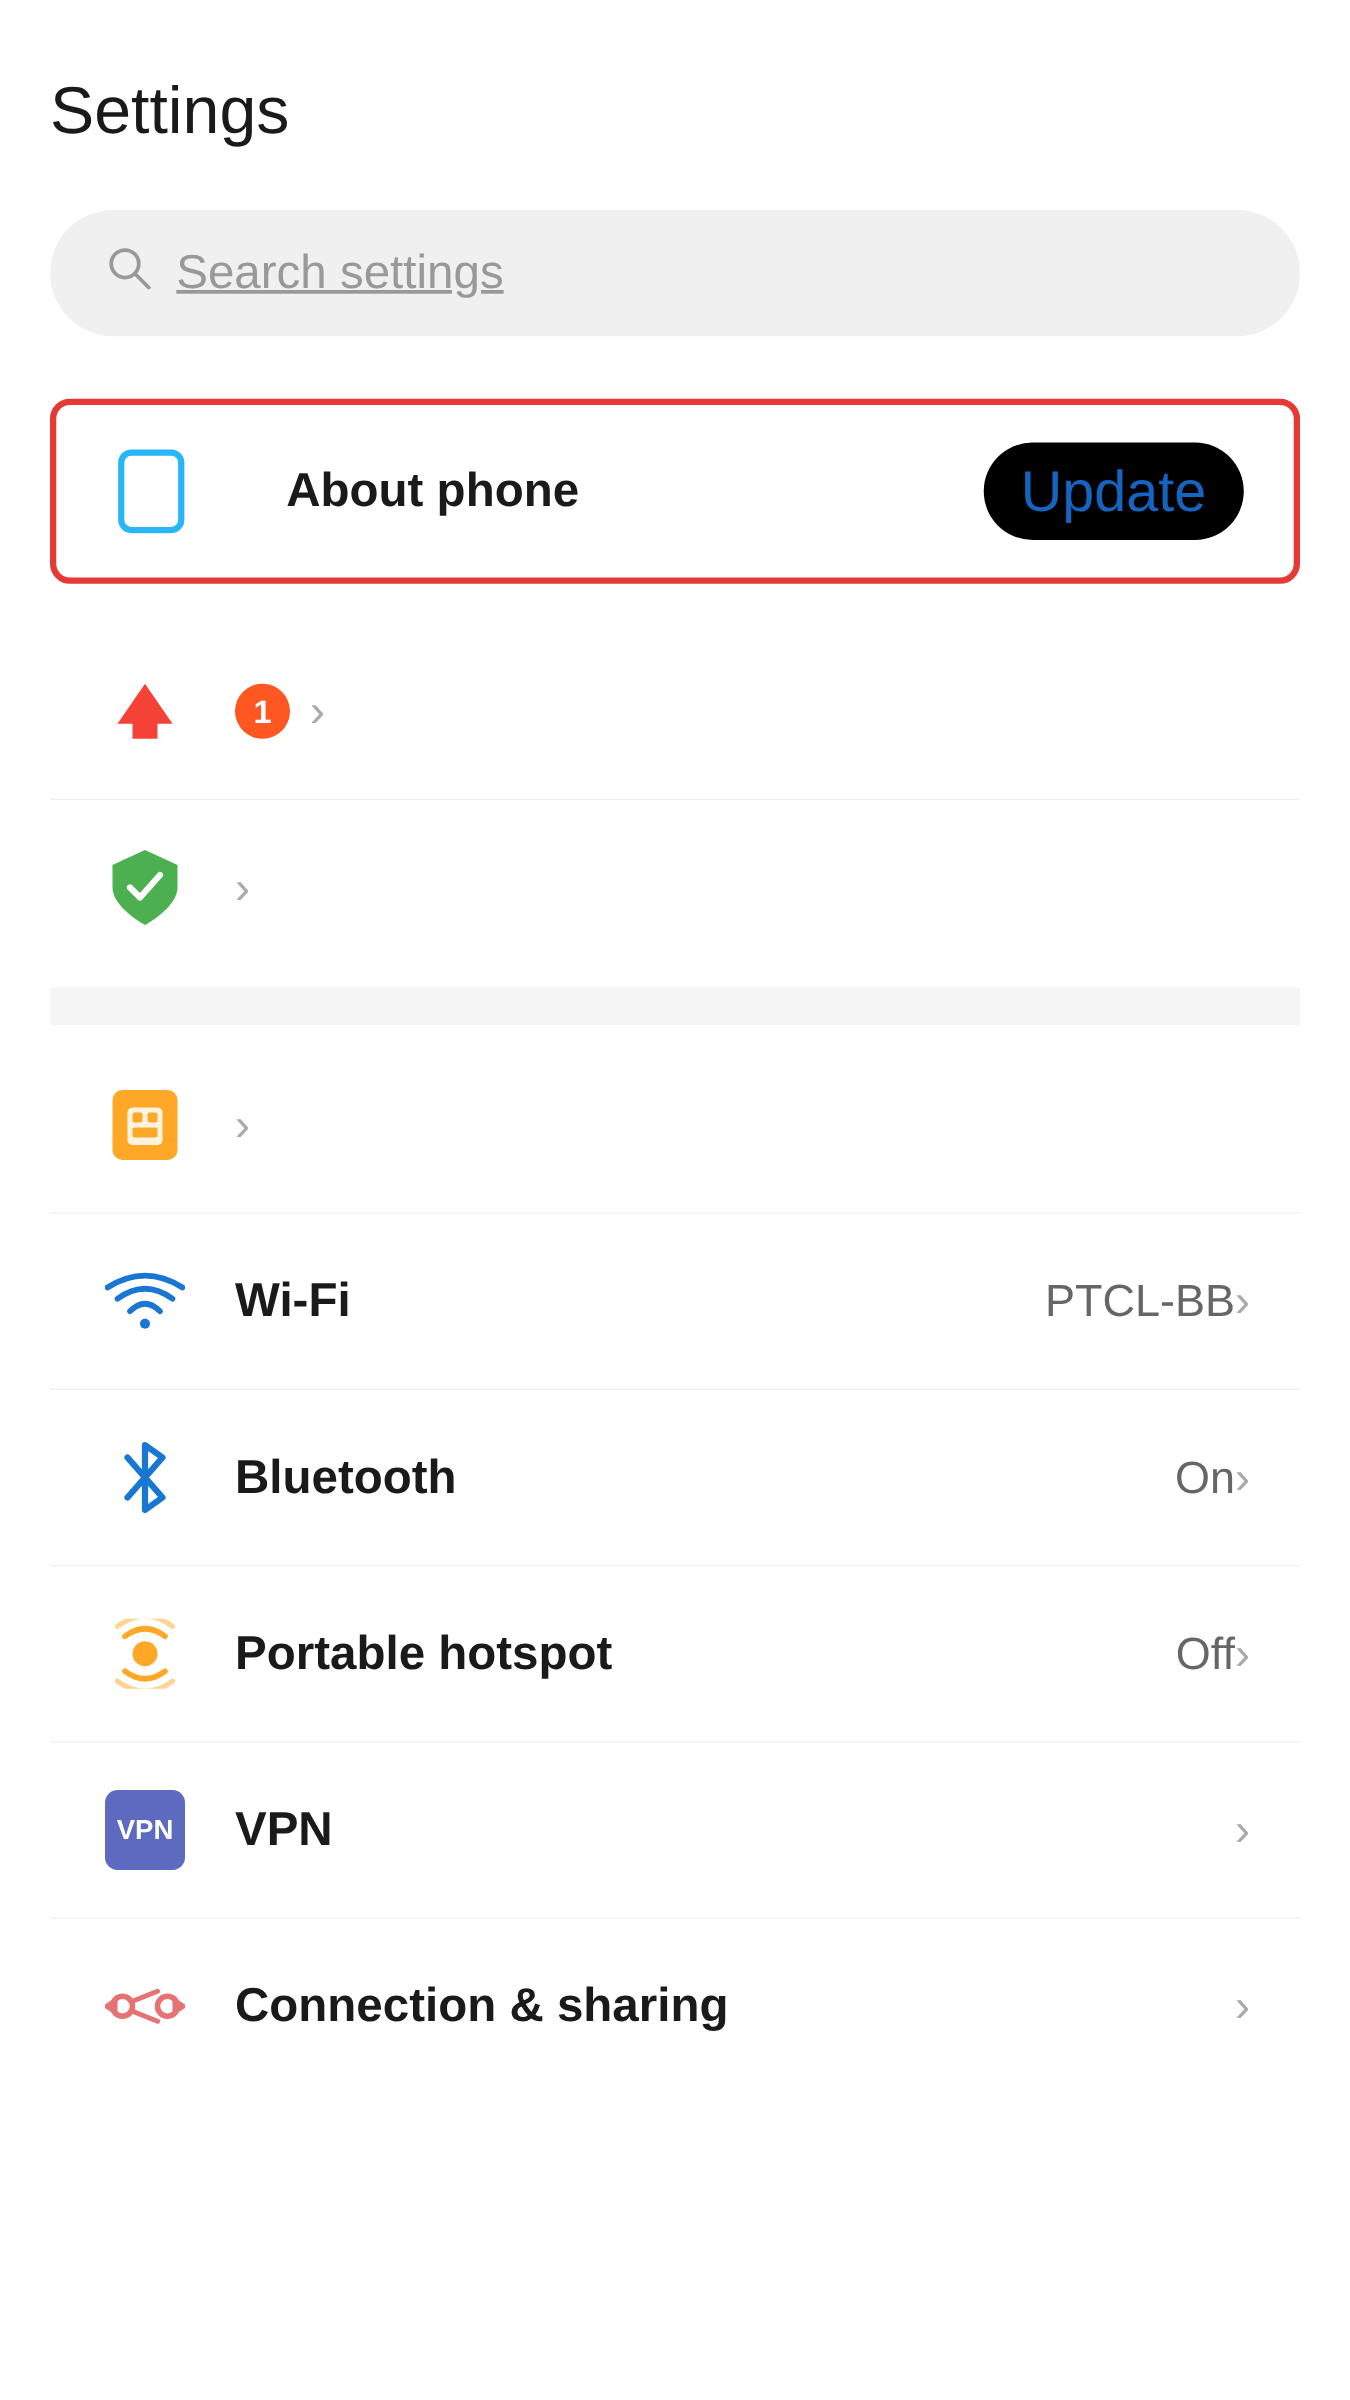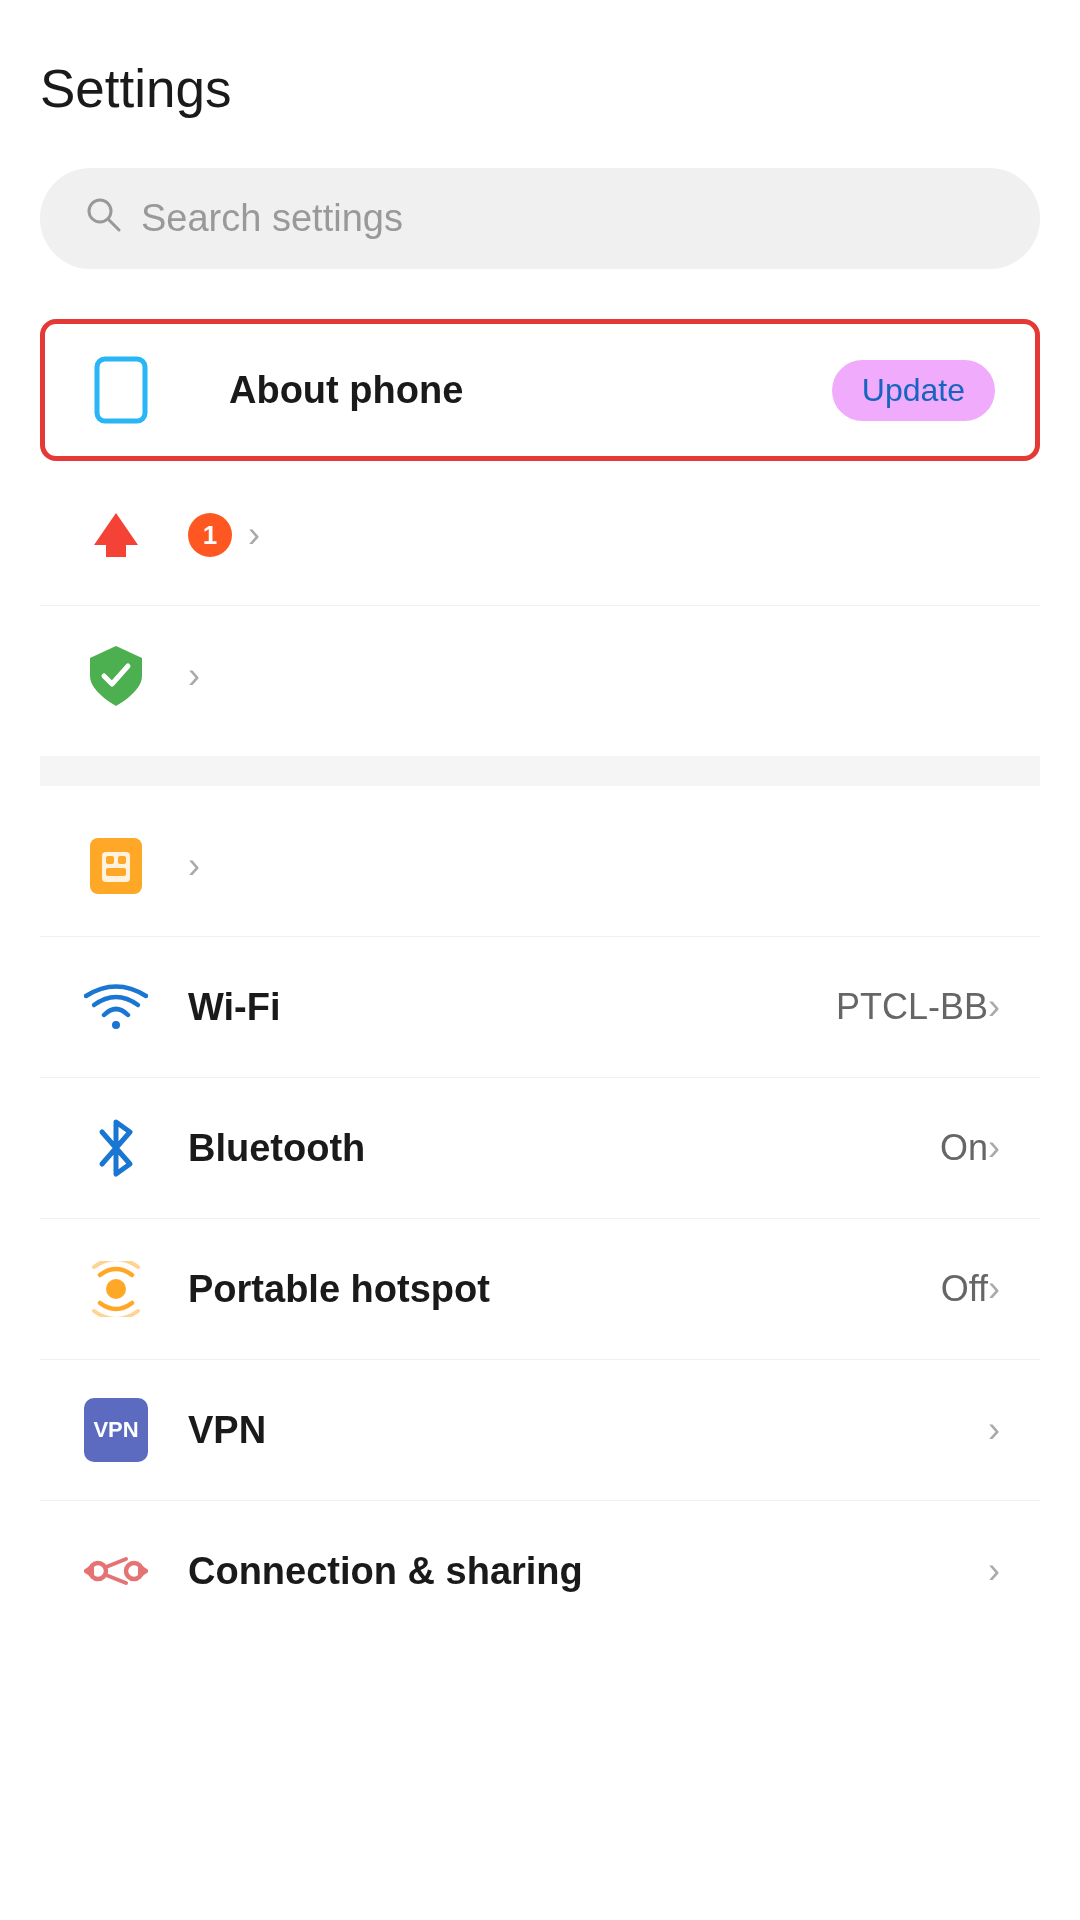--- a/index.html
+++ b/index.html
@@ -41,30 +41,31 @@
     }
 
     .search-icon-wrap {
       color: #888;
       font-size: 36px;
     }
 
     .search-placeholder {
       font-size: 38px;
       color: #999;
+      text-decoration: underline;
     }
 
     .highlighted-item {
       border: 5px solid #e53935;
       border-radius: 16px;
       padding: 30px 40px;
       display: flex;
       align-items: center;
       gap: 36px;
-      margin-bottom: 4px;
+      margin-bottom: 32px;
     }
 
     .settings-list {
       list-style: none;
     }
 
     .settings-item {
       display: flex;
       align-items: center;
       padding: 34px 40px;
@@ -99,25 +100,25 @@
       font-size: 36px;
       color: #666;
     }
 
     .chevron-icon {
       font-size: 36px;
       color: #aaa;
     }
 
     .update-badge {
-      background: #f0abfc;
+      background: #000000;
       color: #1565c0;
       border-radius: 50px;
       padding: 12px 30px;
-      font-size: 32px;
+      font-size: 46px;
       font-weight: 500;
       margin-left: auto;
     }
 
     .notification-badge {
       background: #ff5722;
       color: white;
       border-radius: 50%;
       width: 44px;
       height: 44px;

